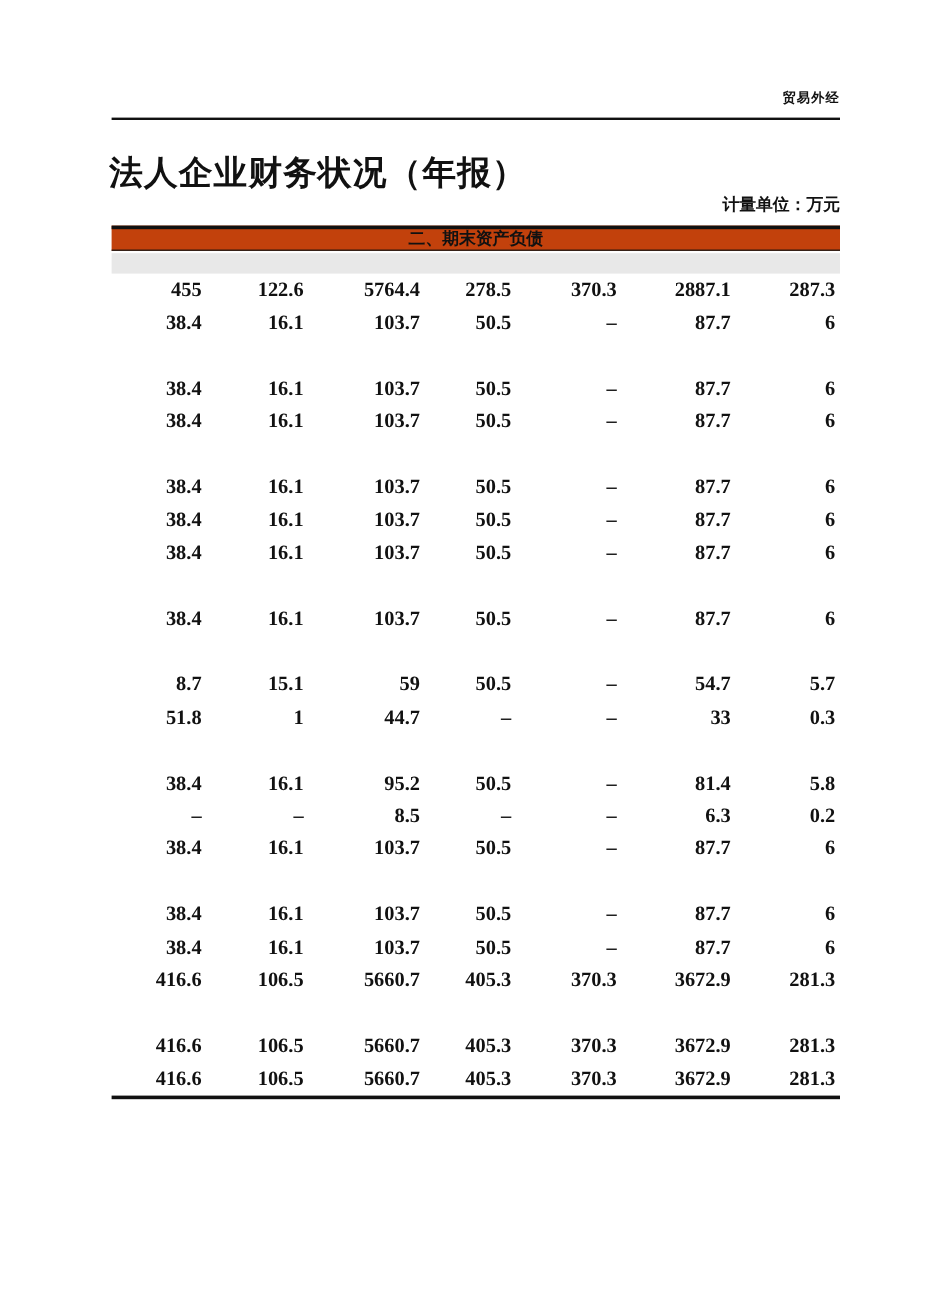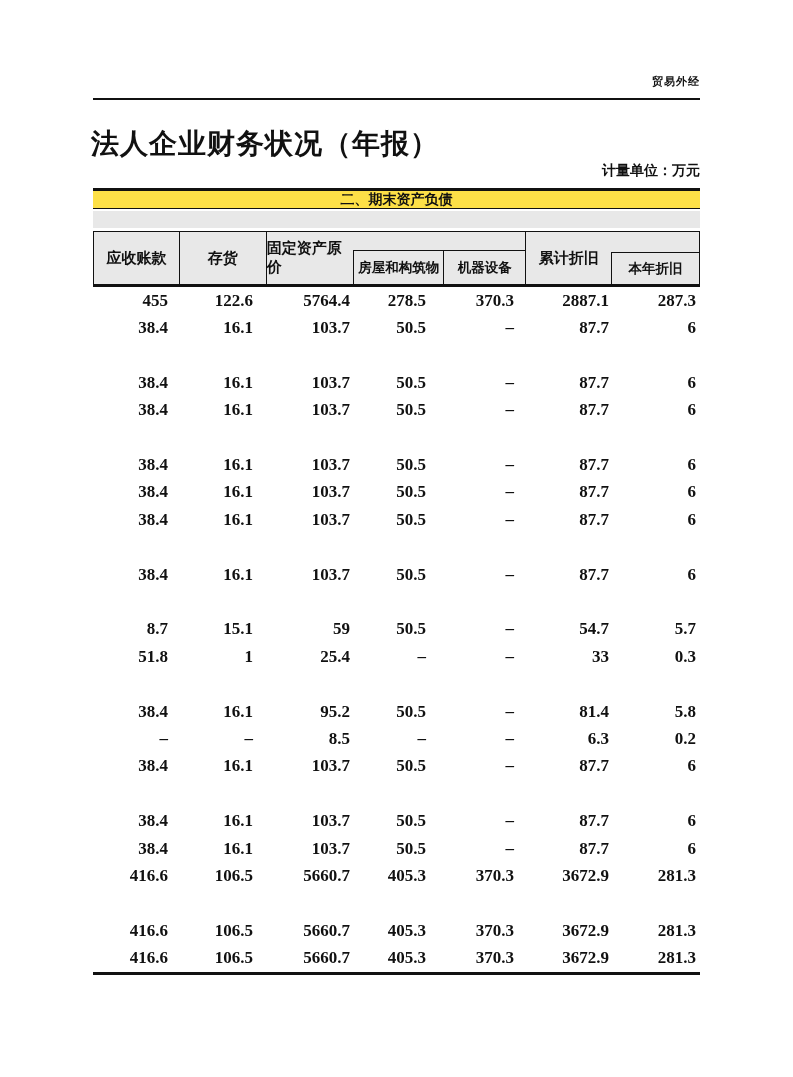--- a/index.html
+++ b/index.html
@@ -8,21 +8,21 @@
 
   .hdr-right{position:absolute;left:93px;top:74px;width:607px;text-align:right;
              font-size:11px;font-weight:700;letter-spacing:1px;}
   .rule{position:absolute;left:93px;top:98px;width:607px;height:2px;background:#111;}
 
   .title{position:absolute;left:91px;top:125px;font-size:28px;font-weight:600;letter-spacing:1px;}
   .unit{position:absolute;left:93px;top:162px;width:607px;text-align:right;
         font-size:14px;font-weight:700;}
 
   .table{position:absolute;left:93px;top:188px;width:607px;}
-  .band1{border-top:3px solid #111;border-bottom:1px solid #111;background:#fde047;
+  .band1{border-top:3px solid #111;border-bottom:1px solid #111;background:#c2410c;
          height:17px;line-height:17px;text-align:center;font-size:14px;font-weight:700;}
   .band2{margin-top:2px;background:#e8e8e8;height:17px;}
 
   .header-row{margin-top:3px;display:flex;height:52px;background:#e8e8e8;
               border:1px solid #111;border-bottom:3px solid #111;box-sizing:content-box;}
   .hcell{position:relative;display:flex;align-items:center;justify-content:center;
          border-right:1px solid #111;font-size:15px;font-weight:700;box-sizing:border-box;}
   .hcell:last-child{border-right:none;}
   .hc1{width:86px;}
   .hc2{width:87px;}
@@ -65,37 +65,20 @@
   <div class="hdr-right">贸易外经</div>
   <div class="rule"></div>
 
   <div class="title">法人企业财务状况（年报）</div>
   <div class="unit">计量单位：万元</div>
 
   <div class="table">
     <div class="band1">二、期末资产负债</div>
     <div class="band2"></div>
 
-    <div class="header-row">
-      <div class="hcell hc1">应收账款</div>
-      <div class="hcell hc2">存货</div>
-      <div class="hcell hc3">
-        <div class="hlabel-zone">固定资产原价</div>
-        <div class="subbox">
-          <div class="subcell">房屋和构筑物</div>
-          <div class="subcell">机器设备</div>
-        </div>
-      </div>
-      <div class="hcell hc4">
-        <div class="hlabel-zone">累计折旧</div>
-        <div class="subbox">
-          <div class="subcell">本年折旧</div>
-        </div>
-      </div>
-    </div>
 
     <div class="rows">
         <div class="row">
           <div class="cell c1">455</div>
           <div class="cell c2">122.6</div>
           <div class="cell c3">5764.4</div>
           <div class="cell c4">278.5</div>
           <div class="cell c5">370.3</div>
           <div class="cell c6">2887.1</div>
           <div class="cell c7">287.3</div>
@@ -172,21 +155,21 @@
           <div class="cell c2">15.1</div>
           <div class="cell c3">59</div>
           <div class="cell c4">50.5</div>
           <div class="cell c5">–</div>
           <div class="cell c6">54.7</div>
           <div class="cell c7">5.7</div>
         </div>
         <div class="row">
           <div class="cell c1">51.8</div>
           <div class="cell c2">1</div>
-          <div class="cell c3">25.4</div>
+          <div class="cell c3">44.7</div>
           <div class="cell c4">–</div>
           <div class="cell c5">–</div>
           <div class="cell c6">33</div>
           <div class="cell c7">0.3</div>
         </div>
         <div class="row spacer"></div>
         <div class="row">
           <div class="cell c1">38.4</div>
           <div class="cell c2">16.1</div>
           <div class="cell c3">95.2</div>

